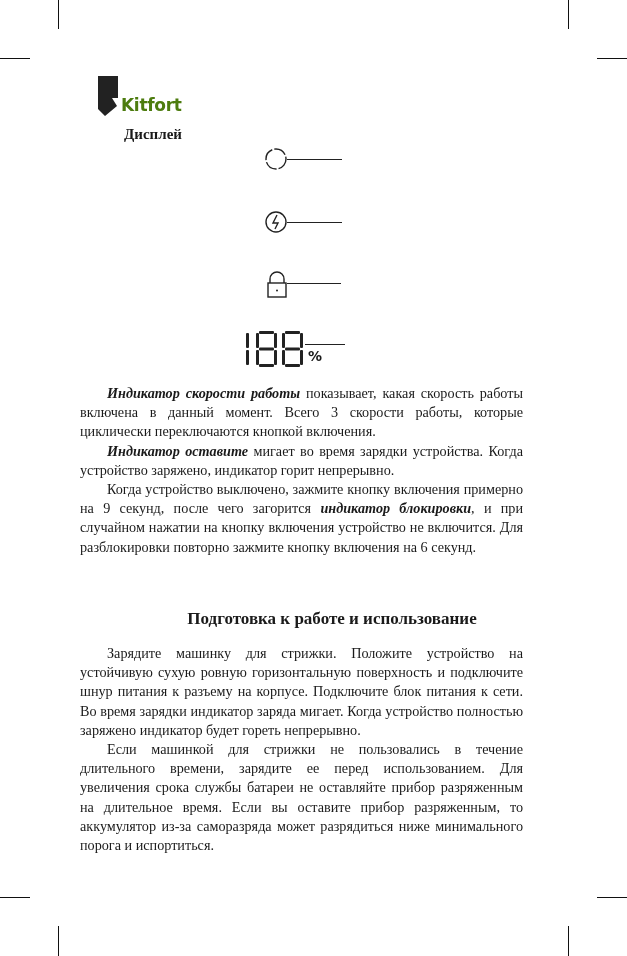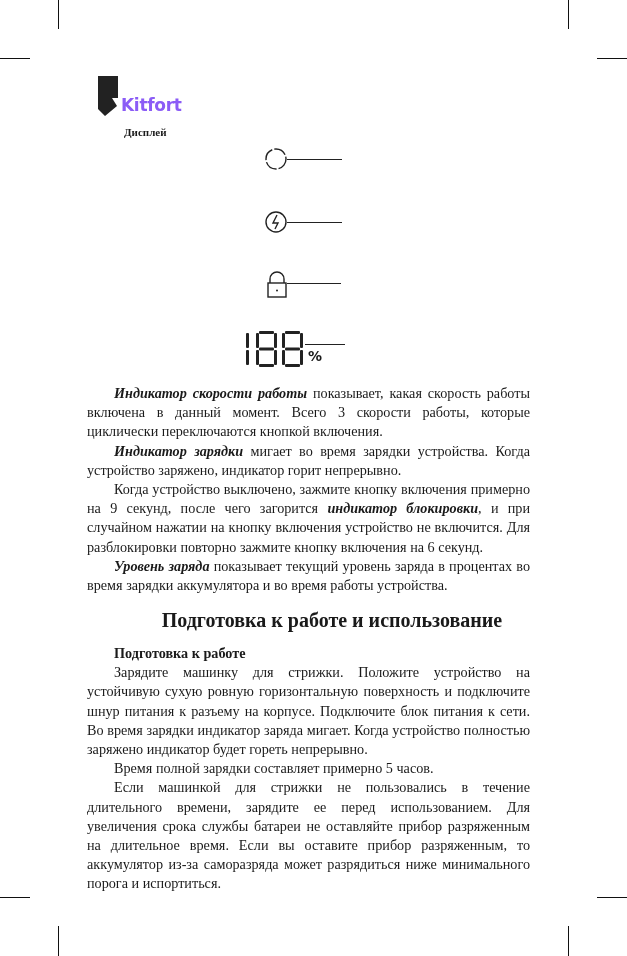--- a/index.html
+++ b/index.html
@@ -1,28 +1,28 @@
 <!DOCTYPE html>
 <html><head>
 <meta charset="utf-8">
 <style>
   html, body { margin:0; padding:0; background:#fff; }
   body { width:627px; height:956px; position:relative; overflow:hidden;
          font-family:"Liberation Serif", "DejaVu Serif", serif; color:#1a1a1a; }
   .crop { position:absolute; background:#111; }
   .logo { position:absolute; left:97px; top:76px; display:flex; align-items:flex-end; }
   .logo-mark { width:22px; height:40px; }
-  .logo-text { font-family:"DejaVu Sans", sans-serif; font-weight:bold; font-size:17px; margin-left:2px; margin-bottom:1px; letter-spacing:-0.3px; color:#8b5cf6; }
-  .section-heading { position:absolute; left:124px; top:126px; font-size:11px; font-weight:bold; }
+  .logo-text { font-family:"DejaVu Sans", sans-serif; font-weight:bold; font-size:17px; margin-left:2px; margin-bottom:1px; letter-spacing:-0.3px; color:#4d7c0f; }
+  .section-heading { position:absolute; left:124px; top:126px; font-size:15px; font-weight:bold; }
   .indicator { position:absolute; display:flex; align-items:center; }
   .indicator .line { height:1px; background:#222; }
-  .text-block { position:absolute; left:87px; width:443px; font-size:14.2px; line-height:19.2px; text-align:justify; }
+  .text-block { position:absolute; left:80px; width:443px; font-size:14.2px; line-height:19.2px; text-align:justify; }
   .text-block p { margin:0; text-indent:27px; }
   .text-block b i, .bi { font-weight:bold; font-style:italic; }
-  .main-heading { position:absolute; left:97px; width:470px; top:609px; text-align:center; font-size:20px; font-weight:bold; }
+  .main-heading { position:absolute; left:97px; width:470px; top:609px; text-align:center; font-size:17px; font-weight:bold; }
   .sub-heading { font-weight:bold; }
 </style>
 </head>
 <body>
 
 <div class="crop" style="left:58px;top:0;width:1px;height:29px;"></div>
 <div class="crop" style="left:0;top:58px;width:30px;height:1px;"></div>
 <div class="crop" style="left:568px;top:0;width:1px;height:29px;"></div>
 <div class="crop" style="left:597px;top:58px;width:30px;height:1px;"></div>
 <div class="crop" style="left:0;top:897px;width:30px;height:1px;"></div>
@@ -93,25 +93,22 @@
     <text x="-999" y="0" font-size="1">188</text>
   </svg>
   <div style="position:relative;">
     <div class="line" style="width:40px;margin-top:13px;"></div>
     <span style="position:absolute;left:3px;top:17px;font-family:'DejaVu Sans',sans-serif;font-weight:bold;font-size:14px;">%</span>
   </div>
 </div>
 
 <div class="text-block" style="top:384px;">
   <p><span class="bi">Индикатор скорости работы</span><span> показывает, какая скорость работы включена в данный момент. Всего 3 скорости работы, которые циклически переключаются кнопкой включения.</span></p>
-  <p><span class="bi">Индикатор зарядки</span><span> мигает во время зарядки устройства. Когда устройство заряжено, индикатор горит непрерывно.</span></p>
+  <p><span class="bi">Индикатор оставите</span><span> мигает во время зарядки устройства. Когда устройство заряжено, индикатор горит непрерывно.</span></p>
   <p><span>Когда устройство выключено, зажмите кнопку включения примерно на 9 секунд, после чего загорится </span><span class="bi">индикатор блокировки</span><span>, и при случайном нажатии на кнопку включения устройство не включится. Для разблокировки повторно зажмите кнопку включения на 6 секунд.</span></p>
-  <p><span class="bi">Уровень заряда</span><span> показывает текущий уровень заряда в процентах во время зарядки аккумулятора и во время работы устройства.</span></p>
 </div>
 
 <div class="main-heading">Подготовка к работе и использование</div>
 
 <div class="text-block" style="top:644px;">
-  <p class="sub-heading">Подготовка к работе</p>
   <p>Зарядите машинку для стрижки. Положите устройство на устойчивую сухую ровную горизонтальную поверхность и подключите шнур питания к разъему на корпусе. Подключите блок питания к сети. Во время зарядки индикатор заряда мигает. Когда устройство полностью заряжено индикатор будет гореть непрерывно.</p>
-  <p>Время полной зарядки составляет примерно 5 часов.</p>
   <p>Если машинкой для стрижки не пользовались в течение длительного времени, зарядите ее перед использованием. Для увеличения срока службы батареи не оставляйте прибор разряженным на длительное время. Если вы оставите прибор разряженным, то аккумулятор из-за саморазряда может разрядиться ниже минимального порога и испортиться.</p>
 </div>
 
 </body></html>

